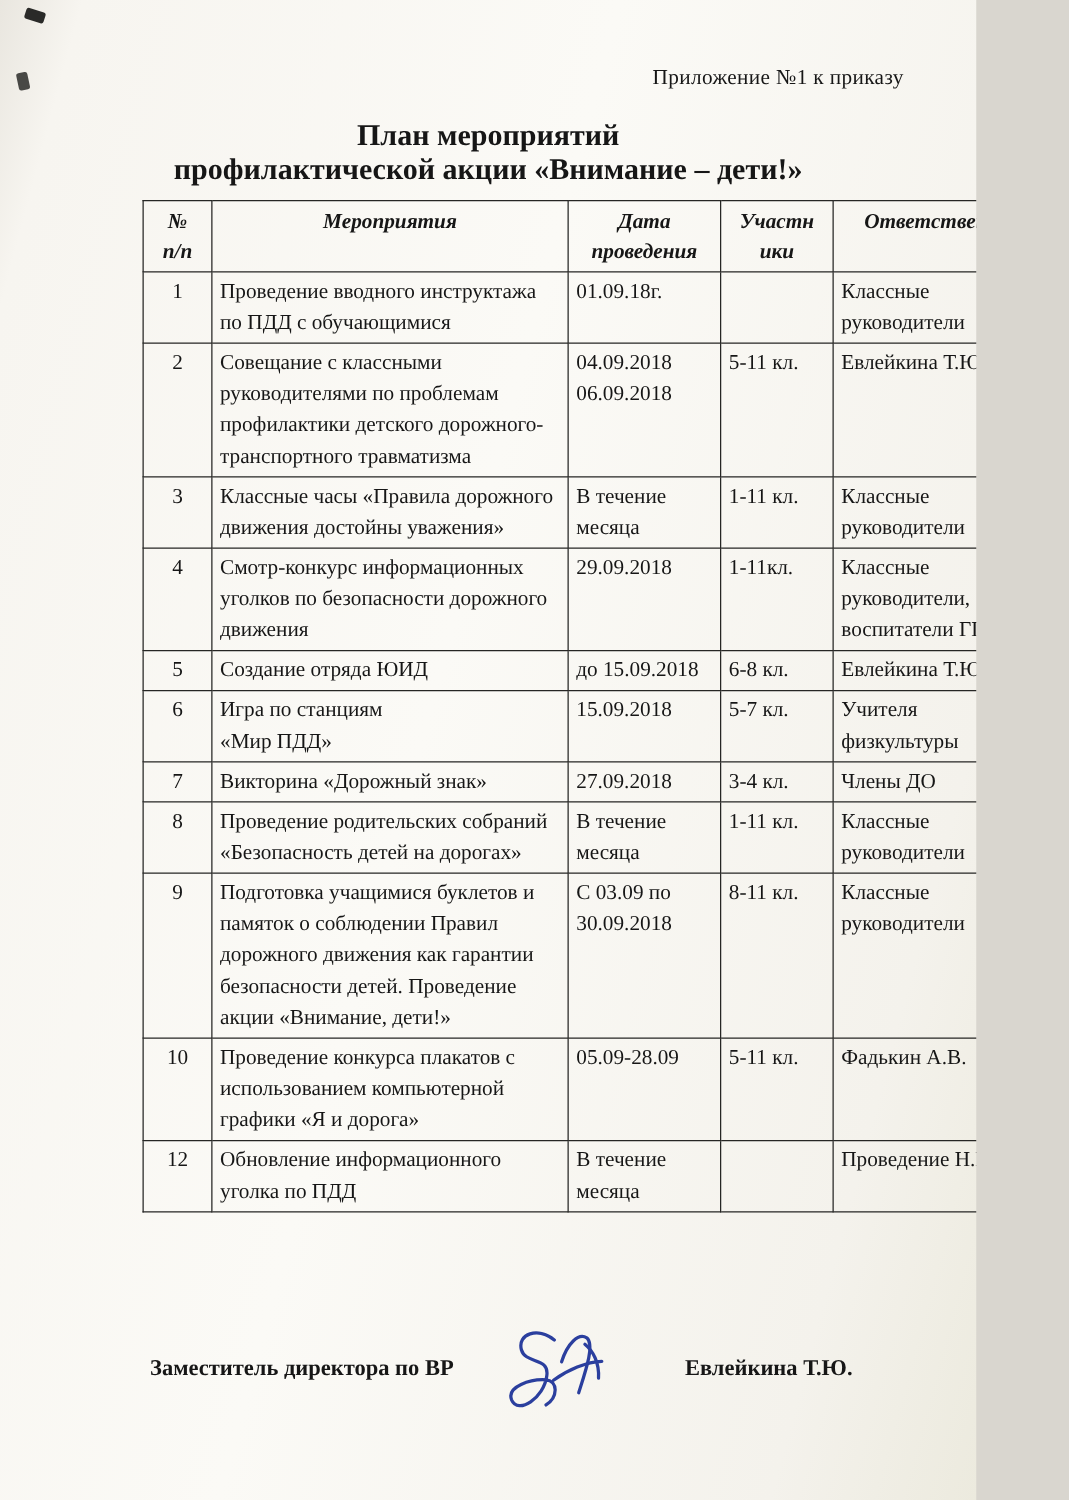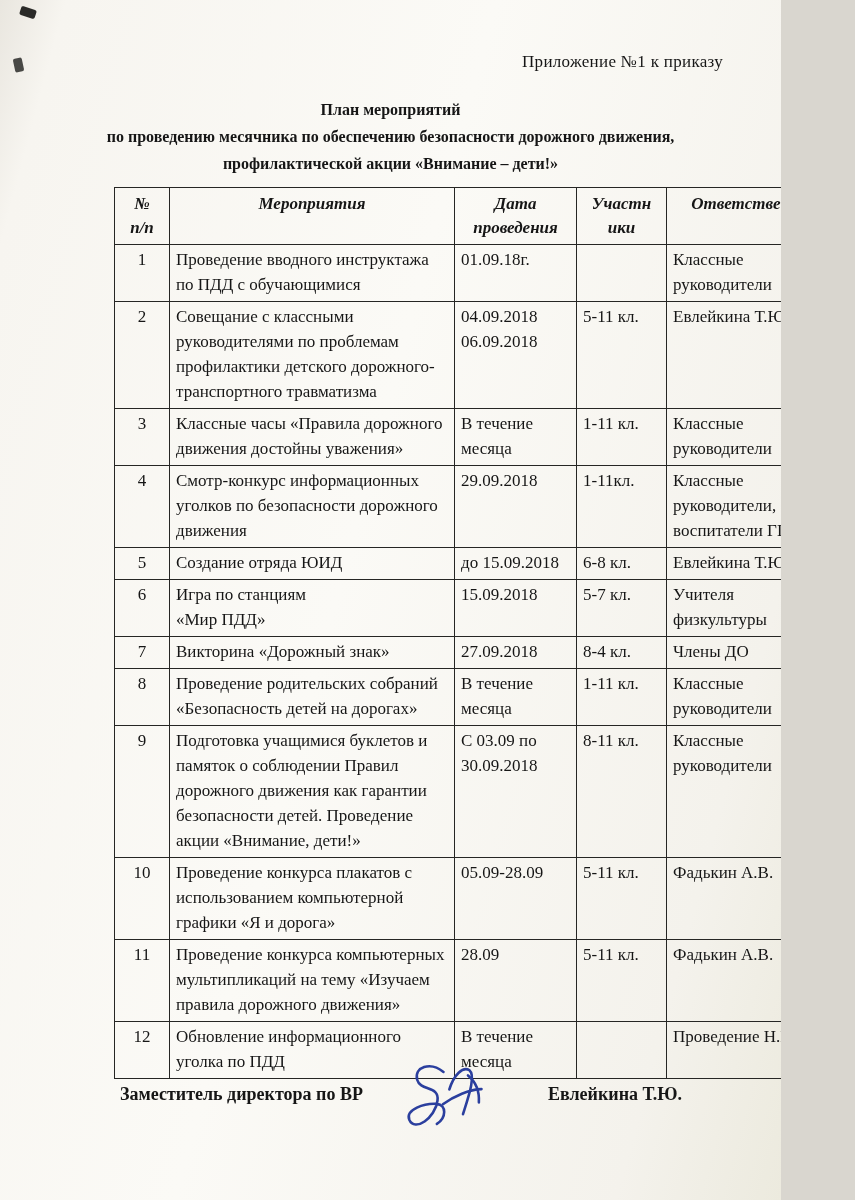--- a/index.html
+++ b/index.html
@@ -21,21 +21,21 @@
   .speck3{left:836px;top:14px;width:8px;height:8px;opacity:.7;}
 
   .annotation{
     position:absolute;top:52px;right:58px;
     font-size:17px;letter-spacing:.3px;
   }
   .title-block{
     padding-top:96px;
     text-align:center;
     font-weight:bold;
-    font-size:16px;
+    font-size:24px;
     line-height:27px;
   }
   table.plan{
     margin:10px 0 0 114px;
     width:729px;
     border-collapse:collapse;
     table-layout:fixed;
     font-size:17px;
   }
   table.plan th, table.plan td{
@@ -80,21 +80,20 @@
 <div class="page">
 
   <div class="scan-speck speck1"></div>
   <div class="scan-speck speck2"></div>
   <div class="scan-speck speck3"></div>
 
   <div class="annotation">Приложение №1 к приказу</div>
 
   <div class="title-block">
     <div>План мероприятий</div>
-    <div>по проведению месячника по обеспечению безопасности дорожного движения,</div>
     <div>профилактической акции «Внимание – дети!»</div>
   </div>
 
   <table class="plan">
     <colgroup>
       <col style="width:55px">
       <col style="width:285px">
       <col style="width:122px">
       <col style="width:90px">
       <col style="width:177px">
@@ -159,21 +158,21 @@
 «Мир ПДД»</td>
           <td class="c2">15.09.2018</td>
           <td class="c3">5-7 кл.</td>
           <td class="c4">Учителя
 физкультуры</td>
         </tr>
         <tr>
           <td class="c0">7</td>
           <td class="c1">Викторина «Дорожный знак»</td>
           <td class="c2">27.09.2018</td>
-          <td class="c3">8-4 кл.</td>
+          <td class="c3">3-4 кл.</td>
           <td class="c4">Члены ДО</td>
         </tr>
         <tr>
           <td class="c0">8</td>
           <td class="c1">Проведение родительских собраний «Безопасность детей на дорогах»</td>
           <td class="c2">В течение
 месяца</td>
           <td class="c3">1-11 кл.</td>
           <td class="c4">Классные
 руководители</td>
@@ -184,27 +183,20 @@
           <td class="c2">С 03.09 по
 30.09.2018</td>
           <td class="c3">8-11 кл.</td>
           <td class="c4">Классные
 руководители</td>
         </tr>
         <tr>
           <td class="c0">10</td>
           <td class="c1">Проведение конкурса плакатов с использованием компьютерной графики «Я и дорога»</td>
           <td class="c2">05.09-28.09</td>
-          <td class="c3">5-11 кл.</td>
-          <td class="c4">Фадькин А.В.</td>
-        </tr>
-        <tr>
-          <td class="c0">11</td>
-          <td class="c1">Проведение конкурса компьютерных мультипликаций на тему «Изучаем правила дорожного движения»</td>
-          <td class="c2">28.09</td>
           <td class="c3">5-11 кл.</td>
           <td class="c4">Фадькин А.В.</td>
         </tr>
         <tr>
           <td class="c0">12</td>
           <td class="c1">Обновление информационного уголка по ПДД</td>
           <td class="c2">В течение
 месяца</td>
           <td class="c3"></td>
           <td class="c4">Проведение Н.Н..</td>

